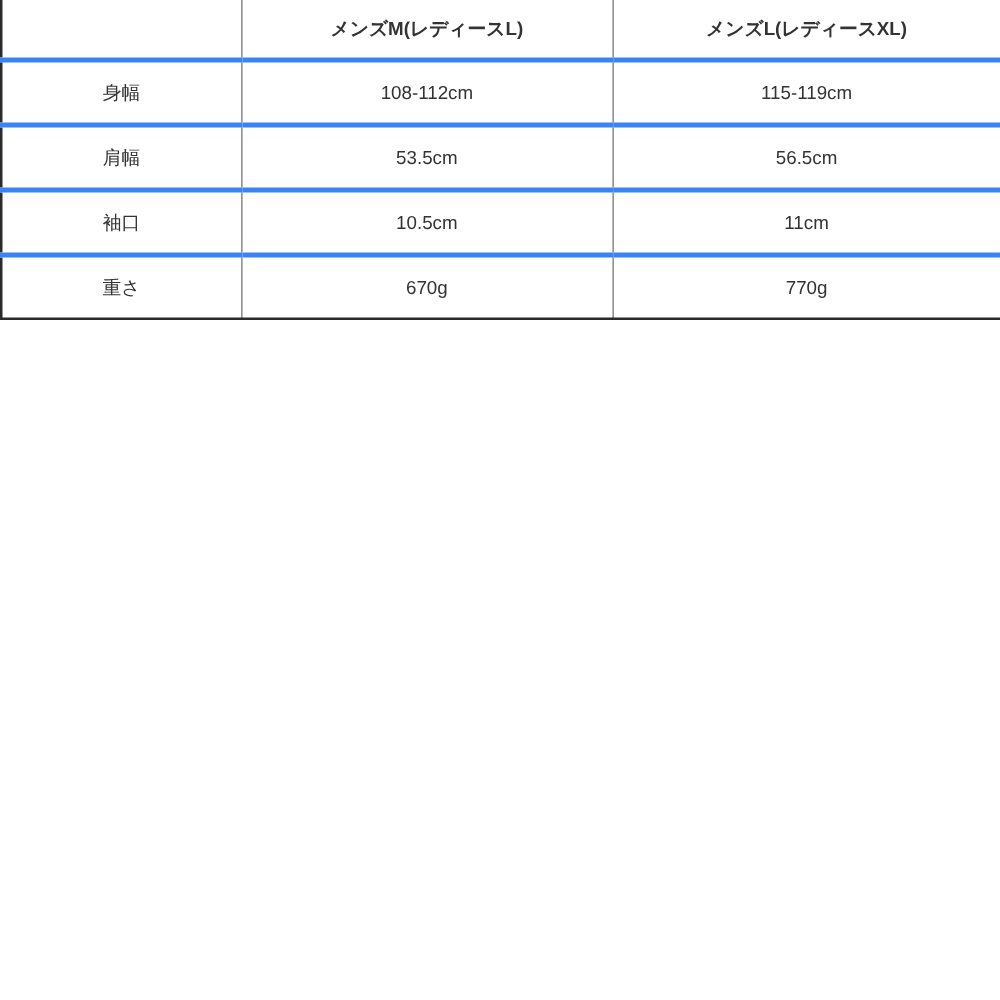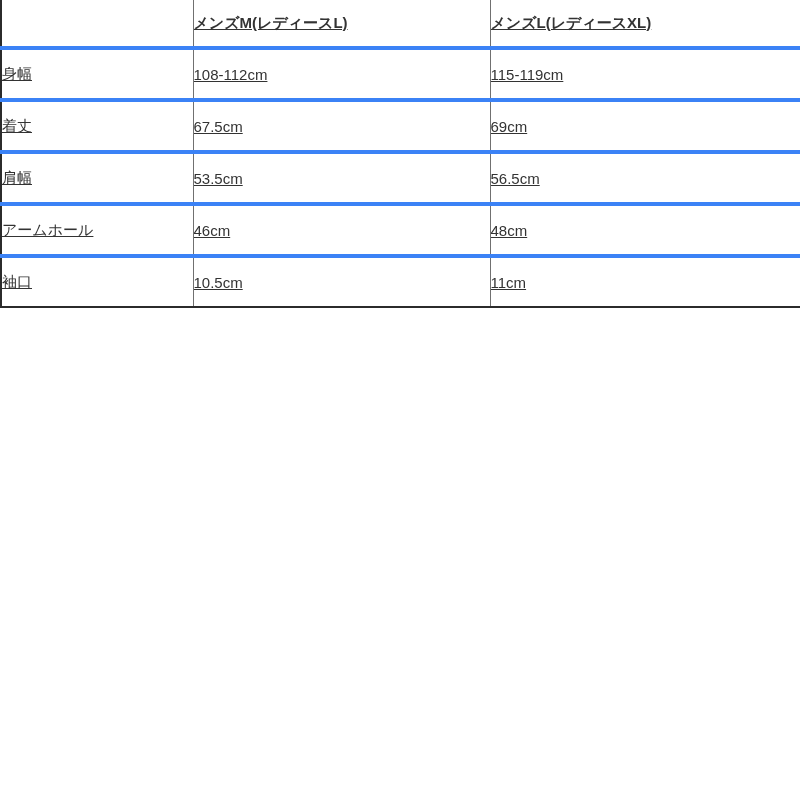--- a/index.html
+++ b/index.html
@@ -19,26 +19,25 @@
     width: 800px;
     border: 2px solid #2b2b2b;
     border-top: 0;
     font-size: 15px;
     color: #333333;
   }
   col.c1 { width: 192px; }
   col.c2 { width: 297px; }
   col.c3 { width: 311px; }
   th, td {
-    text-align: left;
+    text-align: center;
     vertical-align: middle;
     padding: 0;
     overflow: hidden;
     white-space: nowrap;
-    text-decoration: underline;
   }
   thead th {
     height: 46px;
     font-weight: bold;
   }
   tbody th, tbody td {
     height: 48px;
     font-weight: normal;
     border-top: 4px solid #3b82f6;
   }
@@ -62,33 +61,28 @@
       <th class="col-div">メンズL(レディースXL)</th>
     </tr>
   </thead>
   <tbody>
     <tr>
       <th>身幅</th>
       <td class="col-div">108-112cm</td>
       <td class="col-div">115-119cm</td>
     </tr>
     <tr>
-      <th>着丈</th>
-      <td class="col-div">67.5cm</td>
-      <td class="col-div">69cm</td>
-    </tr>
-    <tr>
       <th>肩幅</th>
       <td class="col-div">53.5cm</td>
       <td class="col-div">56.5cm</td>
-    </tr>
-    <tr>
-      <th>アームホール</th>
-      <td class="col-div">46cm</td>
-      <td class="col-div">48cm</td>
     </tr>
     <tr>
       <th>袖口</th>
       <td class="col-div">10.5cm</td>
       <td class="col-div">11cm</td>
     </tr>
+    <tr>
+      <th>重さ</th>
+      <td class="col-div">670g</td>
+      <td class="col-div">770g</td>
+    </tr>
   </tbody>
 </table>
 
 </body></html>

